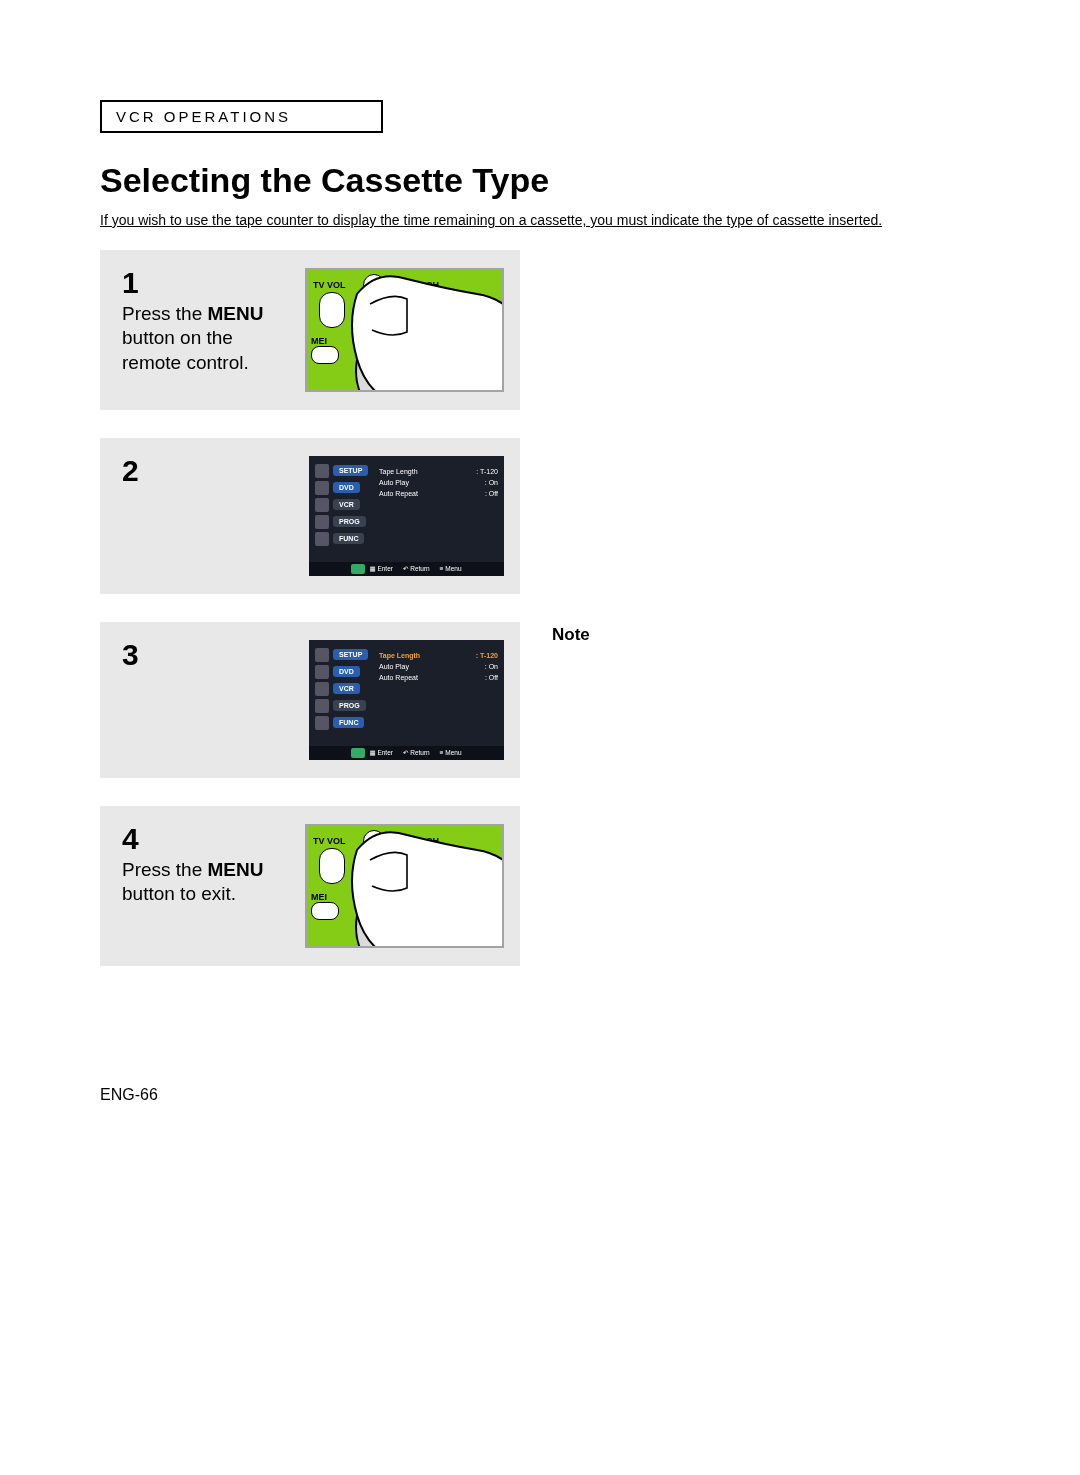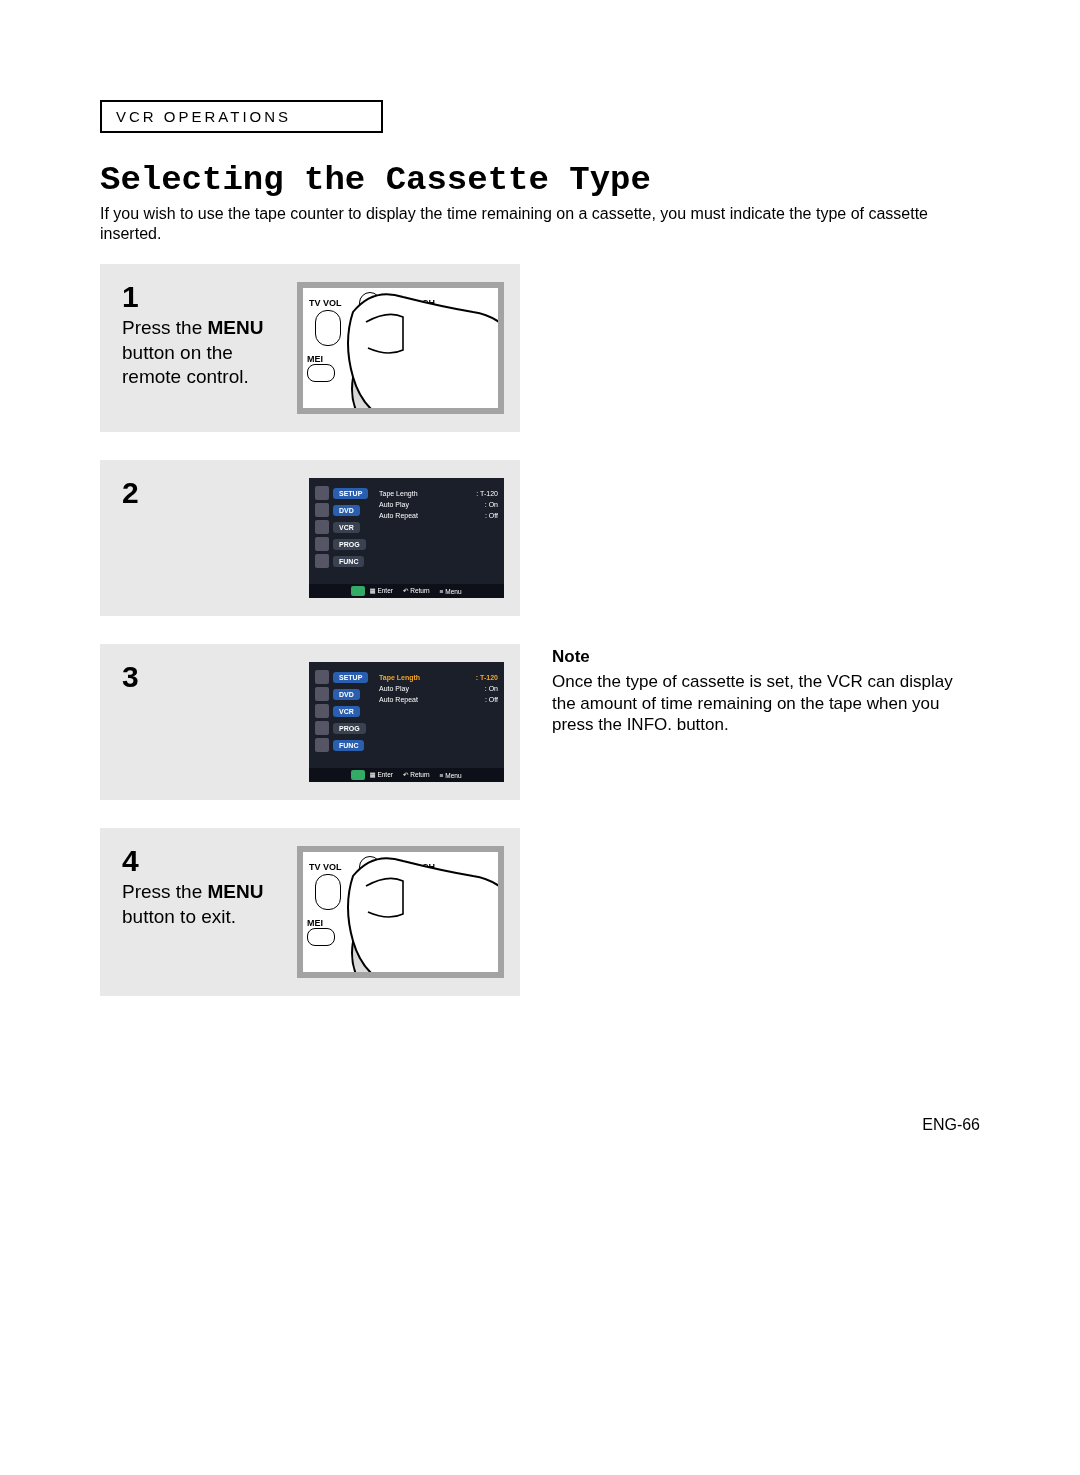--- a/index.html
+++ b/index.html
@@ -20,27 +20,27 @@
     display: inline-block;
     padding: 6px 90px 6px 14px;
     font-size: 15px;
     letter-spacing: 3px;
     font-variant: small-caps;
     margin-bottom: 28px;
   }
   .title {
     font-size: 34px;
     font-weight: bold;
-    margin-bottom: 5px;
-    font-family: Liberation Mono, monospace;
+    margin-bottom: 12px;
   }
   .intro {
-    font-size: 16px;
+    font-size: 14px;
     line-height: 1.25;
     margin-bottom: 20px;
+    text-decoration: underline;
   }
   .step-block {
     background: #e8e8e8;
     width: 420px;
     margin-bottom: 28px;
     padding: 18px 16px 18px 22px;
     box-sizing: border-box;
     display: flex;
     gap: 14px;
     align-items: flex-start;
@@ -55,22 +55,22 @@
     line-height: 1;
   }
   .step-desc {
     font-size: 19px;
     line-height: 1.3;
   }
   .step-desc b { font-weight: bold; }
   .step-img {
     width: 195px;
     height: 120px;
-    background: #ffffff;
-    border: 6px solid #a3a3a3;
+    background: #84cc16;
+    border: 2px solid #a3a3a3;
     position: relative;
     overflow: hidden;
     flex-shrink: 0;
   }
   
   .remote-bg .label {
     position: absolute;
     font-size: 9px;
     font-weight: bold;
     color: #000;
@@ -164,21 +164,21 @@
     flex: 1;
     font-size: 17px;
     line-height: 1.25;
     padding-top: 2px;
   }
   .note-col .note-title {
     font-weight: bold;
     margin-bottom: 4px;
   }
   .page-footer {
-    text-align: right;
+    text-align: left;
     font-size: 16px;
     margin-top: 120px;
   }
   .tri-up, .tri-down, .tri-right {
     display:inline-block; width:0; height:0; vertical-align:middle;
   }
   .tri-up { border-left:5px solid transparent; border-right:5px solid transparent; border-bottom:9px solid #000; }
   .tri-down { border-left:5px solid transparent; border-right:5px solid transparent; border-top:9px solid #000; }
   .tri-right { border-top:5px solid transparent; border-bottom:5px solid transparent; border-left:9px solid #000; }
 </style>
@@ -315,21 +315,20 @@
         <div class="footer">
           <span class="ft-icon"></span>
           <span>▦ <span>Enter</span></span>
           <span>↶ <span>Return</span></span>
           <span>≡ <span>Menu</span></span>
         </div>
       </div>
     </div>
     <div class="note-col">
       <div class="note-title">Note</div>
-      <div>Once the type of cassette is set, the VCR can display the amount of time remaining on the tape when you press the INFO. button.</div>
     </div>
   </div>
 
   
   <div class="step-block">
     <div class="step-textcol">
       <div class="step-num">4</div>
       <div class="step-desc">
         <span>Press the </span><b>MENU</b><span> button to exit.</span>
       </div>

